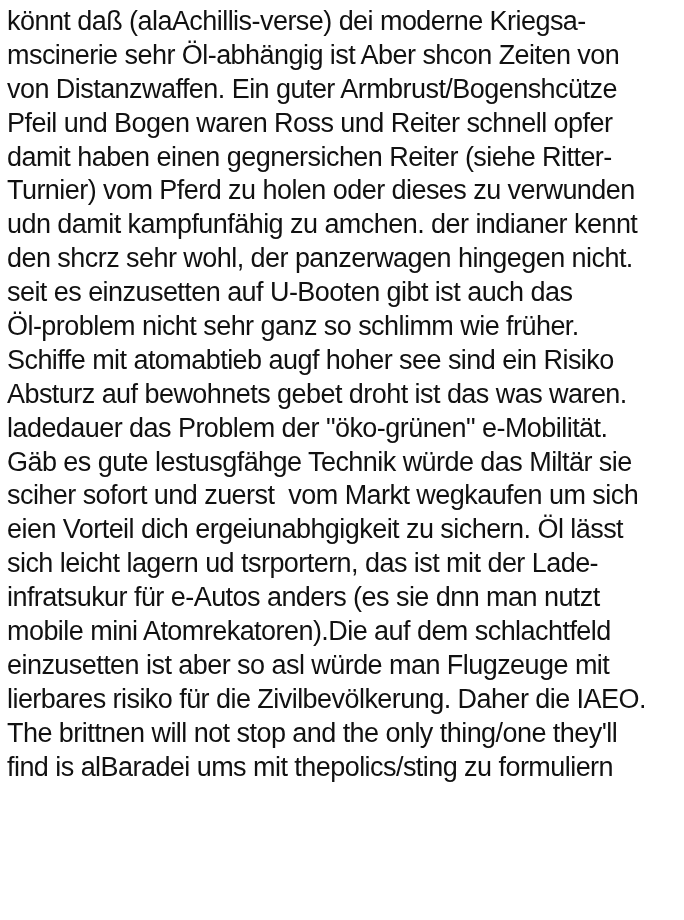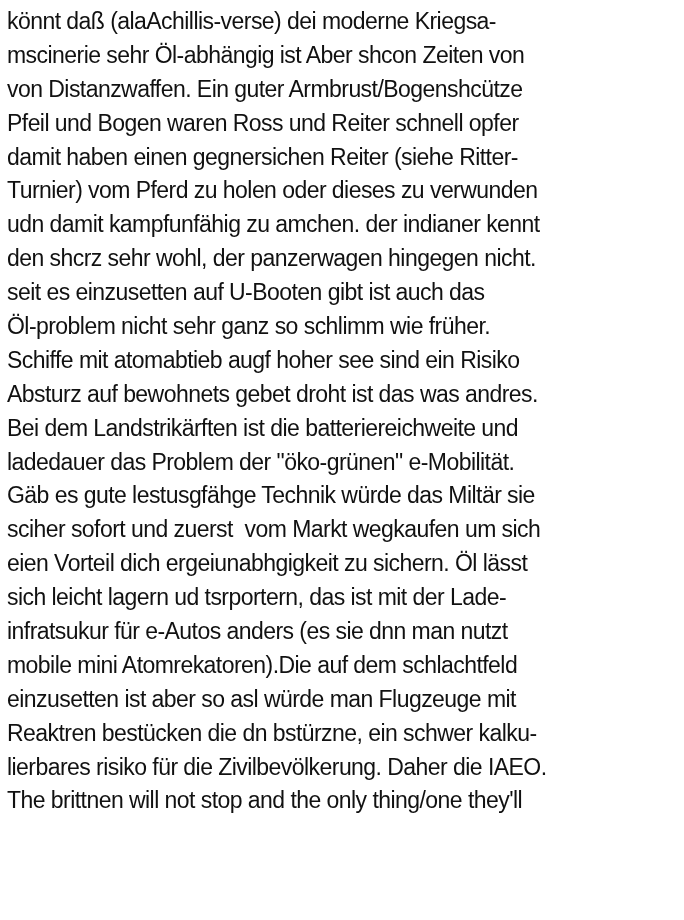--- a/index.html
+++ b/index.html
@@ -10,21 +10,21 @@
   .page {
     width: 684px;
     height: 920px;
     background: #ffffff;
     overflow: hidden;
     box-sizing: border-box;
     padding: 5px 2px 0 7px;
   }
   .textblock {
     font-family: "Liberation Sans", "DejaVu Sans", sans-serif;
-    font-size: 23px;
+    font-size: 27px;
     line-height: 33.9px;
     letter-spacing: -0.55px;
     color: #111111;
     font-weight: 400;
   }
   .line {
     white-space: pre;
     height: 33.9px;
   }
 </style>
@@ -37,27 +37,26 @@
     <div class="line">mscinerie sehr Öl-abhängig ist Aber shcon Zeiten von</div>
     <div class="line">von Distanzwaffen. Ein guter Armbrust/Bogenshcütze</div>
     <div class="line">Pfeil und Bogen waren Ross und Reiter schnell opfer</div>
     <div class="line">damit haben einen gegnersichen Reiter (siehe Ritter-</div>
     <div class="line">Turnier) vom Pferd zu holen oder dieses zu verwunden</div>
     <div class="line">udn damit kampfunfähig zu amchen. der indianer kennt</div>
     <div class="line">den shcrz sehr wohl, der panzerwagen hingegen nicht.</div>
     <div class="line">seit es einzusetten auf U-Booten gibt ist auch das</div>
     <div class="line">Öl-problem nicht sehr ganz so schlimm wie früher.</div>
     <div class="line">Schiffe mit atomabtieb augf hoher see sind ein Risiko</div>
-    <div class="line">Absturz auf bewohnets gebet droht ist das was andres.</div>
-    <div class="line">Bei dem Landstrikärften ist die batteriereichweite und</div>
+    <div class="line">Absturz auf bewohnets gebet droht ist das was waren.</div>
     <div class="line">ladedauer das Problem der "öko-grünen" e-Mobilität.</div>
     <div class="line">Gäb es gute lestusgfähge Technik würde das Miltär sie</div>
     <div class="line">sciher sofort und zuerst  vom Markt wegkaufen um sich</div>
     <div class="line">eien Vorteil dich ergeiunabhgigkeit zu sichern. Öl lässt</div>
     <div class="line">sich leicht lagern ud tsrportern, das ist mit der Lade-</div>
     <div class="line">infratsukur für e-Autos anders (es sie dnn man nutzt</div>
     <div class="line">mobile mini Atomrekatoren).Die auf dem schlachtfeld</div>
     <div class="line">einzusetten ist aber so asl würde man Flugzeuge mit</div>
-    <div class="line">Reaktren bestücken die dn bstürzne, ein schwer kalku-</div>
     <div class="line">lierbares risiko für die Zivilbevölkerung. Daher die IAEO.</div>
     <div class="line">The brittnen will not stop and the only thing/one they'll</div>
+    <div class="line">find is alBaradei ums mit thepolics/sting zu formuliern</div>
   </div>
 </div>
 
 </body></html>

